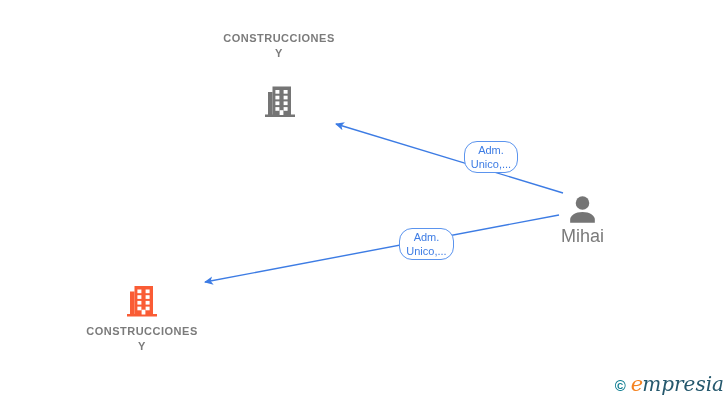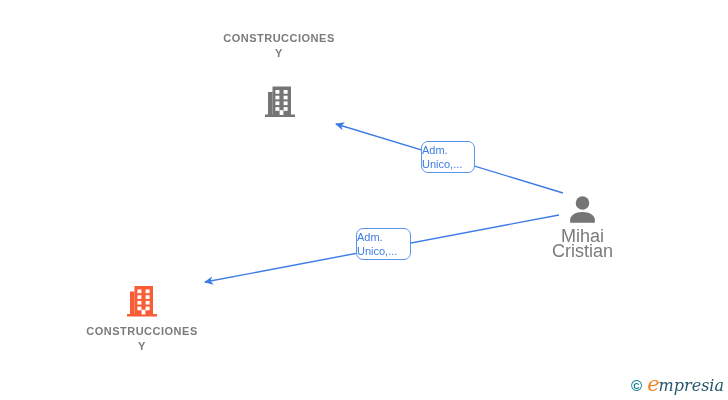--- a/index.html
+++ b/index.html
@@ -48,26 +48,27 @@
   .icon-company-top { color: var(--company-top-icon); }
   .icon-company-bottom { color: var(--company-bottom-icon); }
   .icon-person { color: var(--person-icon); }
 
   .edge-label {
     position: absolute;
     z-index: 3;
     box-sizing: border-box;
     background: var(--edge-label-bg);
     border: 1.5px solid var(--edge-label-border);
-    border-radius: 7px;
+    border-radius: 13px;
     color: var(--edge);
     font-size: 11px;
     line-height: 13.5px;
-    text-align: left;
+    text-align: center;
     padding-top: 2px;
+    margin-left: 43px;
   }
   .edge-label span { display: block; }
   #edge-label-1 { left: 421px; top: 141px; width: 54px; height: 32px; }
   #edge-label-2 { left: 356px; top: 228px; width: 55px; height: 32px; }
 
   #footer-logo {
     position: absolute;
     right: 4px;
     bottom: 4px;
     z-index: 4;
@@ -83,21 +84,21 @@
   }
   #footer-logo .brand-e {
     font-family: "DejaVu Serif", serif;
     font-style: italic;
     font-size: 21px;
     color: var(--logo-e);
   }
   #footer-logo .brand-rest {
     font-family: "DejaVu Serif", serif;
     font-style: italic;
-    font-size: 16px;
+    font-size: 20px;
     color: var(--logo-rest);
     margin-left: -1px;
   }
 </style>
 </head>
 <body>
 
 <div id="stage">
 
   <svg id="edges-svg" viewBox="0 0 728 400" xmlns="http://www.w3.org/2000/svg">
@@ -138,21 +139,20 @@
   <div class="node-icon icon-person" style="left:564px; top:193px;">
     <svg width="37" height="37" viewBox="0 0 36 36" xmlns="http://www.w3.org/2000/svg">
       <g fill="currentColor">
         <circle cx="18" cy="9.8" r="6.6"></circle>
         <path d="M18 18.6 c-7 0 -12 3.4 -12 7.4 v3 h24 v-3 c0 -4 -5 -7.4 -12 -7.4 z"></path>
       </g>
     </svg>
   </div>
   <div class="person-label" style="left:532px; top:229px;">
     <span>Mihai</span>
-    <span>Cristian</span>
   </div>
 
   <div class="node-icon icon-company-bottom" style="left:125px; top:284px;">
     <svg width="34" height="35" viewBox="0 0 34 34" xmlns="http://www.w3.org/2000/svg">
       <g fill="currentColor">
         <rect x="2" y="29.5" width="30" height="2.5"></rect>
         <rect x="5" y="7" width="4.5" height="23"></rect>
         <rect x="9.5" y="1.5" width="18.5" height="28.5"></rect>
       </g>
       <g fill="#ffffff">

